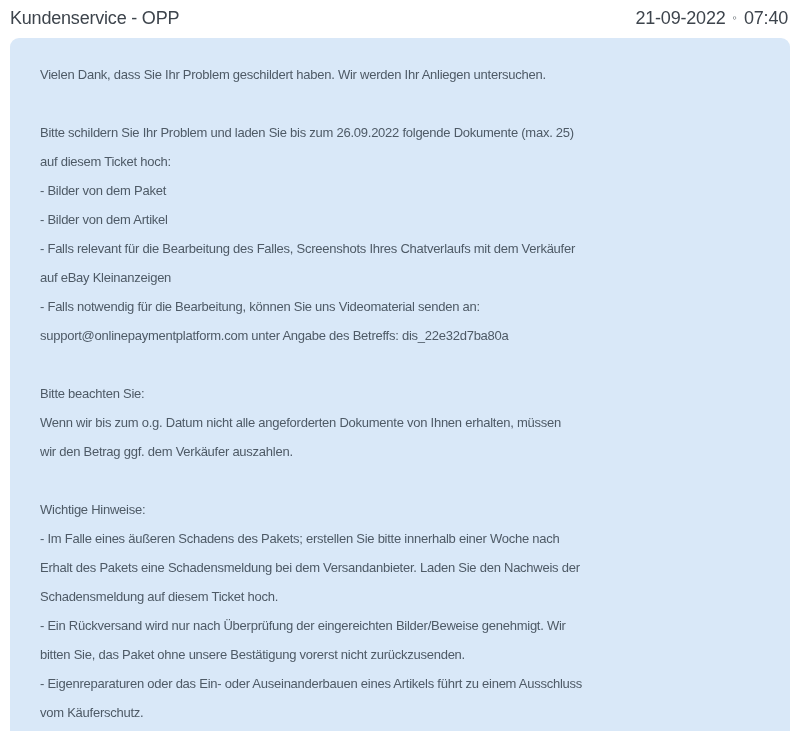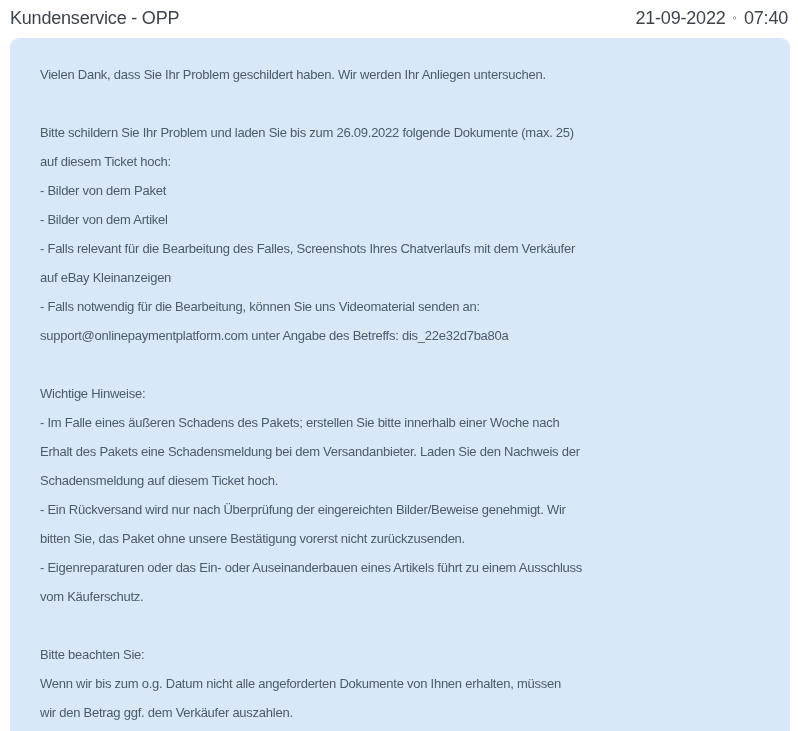--- a/index.html
+++ b/index.html
@@ -77,26 +77,26 @@
   <div class="bubble">
     <p>Vielen Dank, dass Sie Ihr Problem geschildert haben. Wir werden Ihr Anliegen untersuchen.</p>
     <p>Bitte schildern Sie Ihr Problem und laden Sie bis zum 26.09.2022 folgende Dokumente (max. 25)
 auf diesem Ticket hoch:
 - Bilder von dem Paket
 - Bilder von dem Artikel
 - Falls relevant für die Bearbeitung des Falles, Screenshots Ihres Chatverlaufs mit dem Verkäufer
 auf eBay Kleinanzeigen
 - Falls notwendig für die Bearbeitung, können Sie uns Videomaterial senden an:
 support@onlinepaymentplatform.com unter Angabe des Betreffs: dis_22e32d7ba80a</p>
+    <p>Bitte beachten Sie:
+Wenn wir bis zum o.g. Datum nicht alle angeforderten Dokumente von Ihnen erhalten, müssen
+wir den Betrag ggf. dem Verkäufer auszahlen.</p>
     <p>Wichtige Hinweise:
 - Im Falle eines äußeren Schadens des Pakets; erstellen Sie bitte innerhalb einer Woche nach
 Erhalt des Pakets eine Schadensmeldung bei dem Versandanbieter. Laden Sie den Nachweis der
 Schadensmeldung auf diesem Ticket hoch.
 - Ein Rückversand wird nur nach Überprüfung der eingereichten Bilder/Beweise genehmigt. Wir
 bitten Sie, das Paket ohne unsere Bestätigung vorerst nicht zurückzusenden.
 - Eigenreparaturen oder das Ein- oder Auseinanderbauen eines Artikels führt zu einem Ausschluss
 vom Käuferschutz.</p>
-    <p>Bitte beachten Sie:
-Wenn wir bis zum o.g. Datum nicht alle angeforderten Dokumente von Ihnen erhalten, müssen
-wir den Betrag ggf. dem Verkäufer auszahlen.</p>
   </div>
 
 </div>
 
 </body></html>

